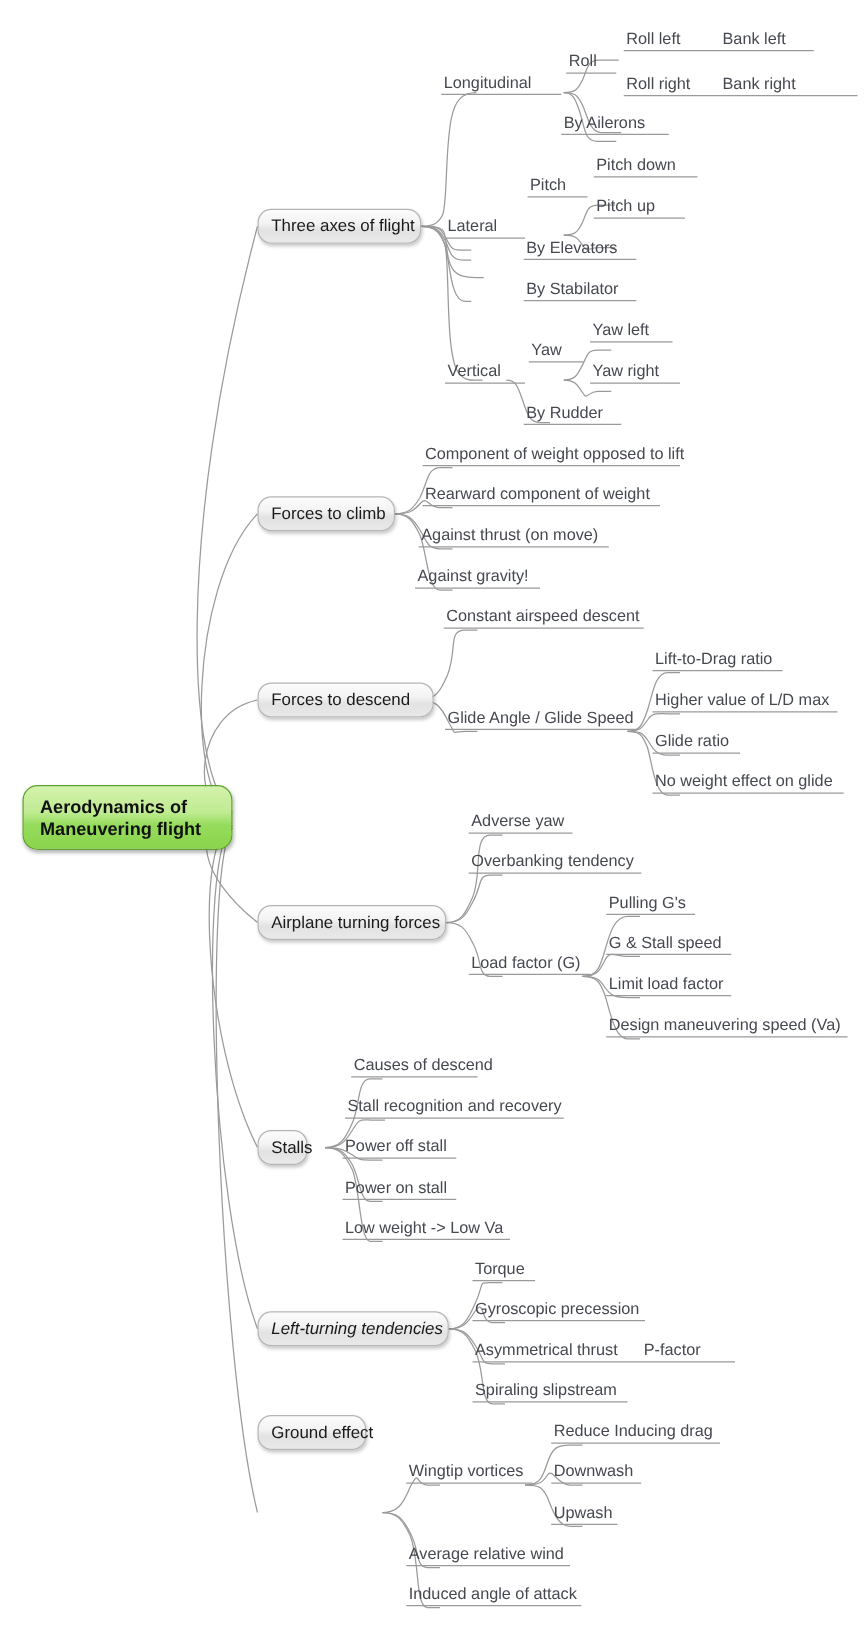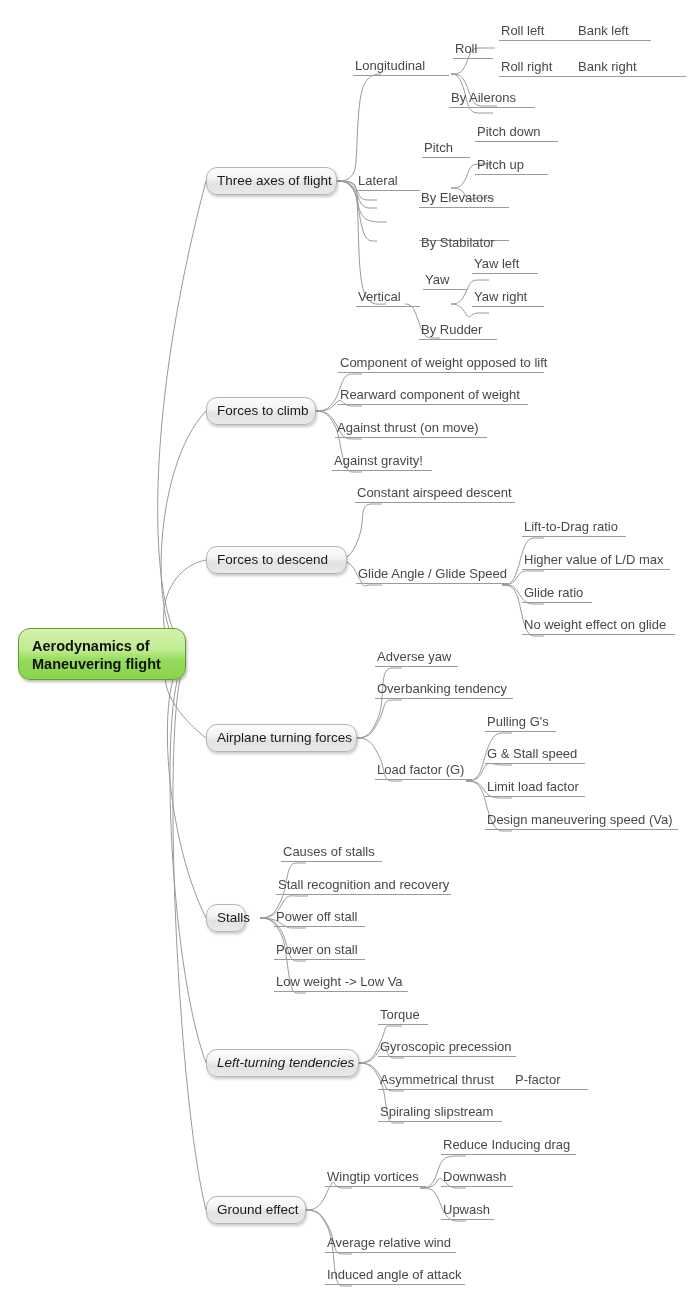--- a/index.html
+++ b/index.html
@@ -180,21 +180,21 @@
       <div class="text-node" style="left: 501px; top: 23px;">Roll left</div>
       <div class="text-node" style="left: 578px; top: 23px;">Bank left</div>
       <div class="text-node" style="left: 501px; top: 59px;">Roll right</div>
       <div class="text-node" style="left: 578px; top: 59px;">Bank right</div>
       <div class="text-node" style="left: 451px; top: 90px;">By Ailerons</div>
       <div class="text-node" style="left: 358px; top: 173px;">Lateral</div>
       <div class="text-node" style="left: 424px; top: 140px;">Pitch</div>
       <div class="text-node" style="left: 477px; top: 124px;">Pitch down</div>
       <div class="text-node" style="left: 477px; top: 157px;">Pitch up</div>
       <div class="text-node" style="left: 421px; top: 190px;">By Elevators</div>
-      <div class="text-node" style="left: 421px; top: 223px; margin-top: 12px;">By Stabilator</div>
+      <div class="text-node" style="left: 421px; top: 223px;">By Stabilator</div>
       <div class="text-node" style="left: 358px; top: 289px;">Vertical</div>
       <div class="text-node" style="left: 425px; top: 272px;">Yaw</div>
       <div class="text-node" style="left: 474px; top: 256px;">Yaw left</div>
       <div class="text-node" style="left: 474px; top: 289px;">Yaw right</div>
       <div class="text-node" style="left: 421px; top: 322px;">By Rudder</div>
       <div class="box-node" style="left: 206px; top: 397px; width: 110px; height: 28px;">Forces to climb</div>
       <div class="text-node" style="left: 340px; top: 355px;">Component of weight opposed to lift</div>
       <div class="text-node" style="left: 340px; top: 387px;">Rearward component of weight</div>
       <div class="text-node" style="left: 337px; top: 420px;">Against thrust (on move)</div>
       <div class="text-node" style="left: 334px; top: 453px;">Against gravity!</div>
@@ -207,32 +207,32 @@
       <div class="text-node" style="left: 524px; top: 617px;">No weight effect on glide</div>
       <div class="box-node" style="left: 206px; top: 724px; width: 151px; height: 28px;">Airplane turning forces</div>
       <div class="text-node" style="left: 377px; top: 649px;">Adverse yaw</div>
       <div class="text-node" style="left: 377px; top: 681px;">Overbanking tendency</div>
       <div class="text-node" style="left: 377px; top: 762px;">Load factor (G)</div>
       <div class="text-node" style="left: 487px; top: 714px;">Pulling G's</div>
       <div class="text-node" style="left: 487px; top: 746px;">G &amp; Stall speed</div>
       <div class="text-node" style="left: 487px; top: 779px;">Limit load factor</div>
       <div class="text-node" style="left: 487px; top: 812px;">Design maneuvering speed (Va)</div>
       <div class="box-node" style="left: 206px; top: 904px; width: 40px; height: 28px;">Stalls</div>
-      <div class="text-node" style="left: 283px; top: 844px;">Causes of stalls</div>
+      <div class="text-node" style="left: 283px; top: 844px;">Causes of descend</div>
       <div class="text-node" style="left: 278px; top: 877px;">Stall recognition and recovery</div>
       <div class="text-node" style="left: 276px; top: 909px;">Power off stall</div>
       <div class="text-node" style="left: 276px; top: 942px;">Power on stall</div>
       <div class="text-node" style="left: 276px; top: 974px;">Low weight -&gt; Low Va</div>
       <div class="box-node" style="left: 206px; top: 1049px; width: 153px; height: 28px; font-style: italic;">Left-turning tendencies</div>
       <div class="text-node" style="left: 380px; top: 1007px;">Torque</div>
       <div class="text-node" style="left: 380px; top: 1039px;">Gyroscopic precession</div>
       <div class="text-node" style="left: 380px; top: 1072px;">Asymmetrical thrust</div>
       <div class="text-node" style="left: 515px; top: 1072px;">P-factor</div>
       <div class="text-node" style="left: 380px; top: 1104px;">Spiraling slipstream</div>
-      <div class="box-node" style="left: 206px; top: 1196px; width: 100px; height: 28px;">Ground effect</div>
+      <div class="box-node" style="left: 206px; top: 1132px; width: 87px; height: 28px;">Ground effect</div>
       <div class="text-node" style="left: 327px; top: 1169px;">Wingtip vortices</div>
       <div class="text-node" style="left: 443px; top: 1137px;">Reduce Inducing drag</div>
       <div class="text-node" style="left: 443px; top: 1169px;">Downwash</div>
       <div class="text-node" style="left: 443px; top: 1202px;">Upwash</div>
       <div class="text-node" style="left: 327px; top: 1235px;">Average relative wind</div>
       <div class="text-node" style="left: 327px; top: 1267px;">Induced angle of attack</div>
     </div>
 
 </div>
 

